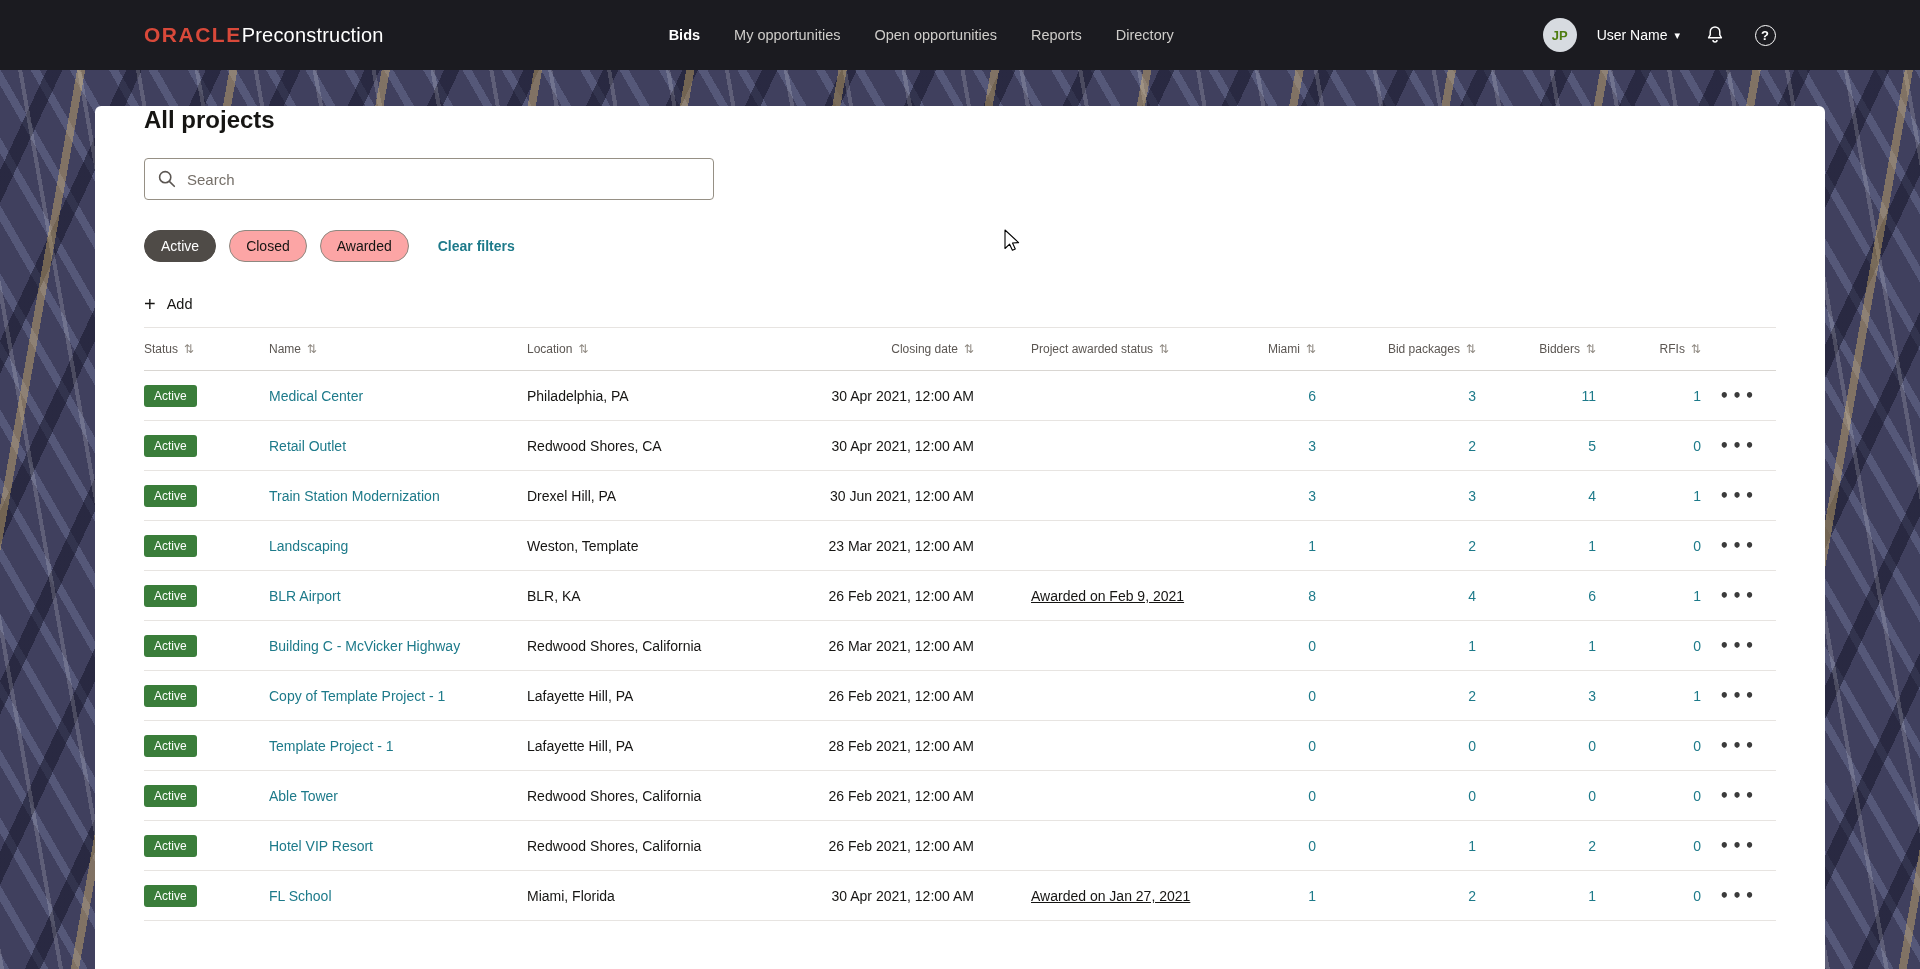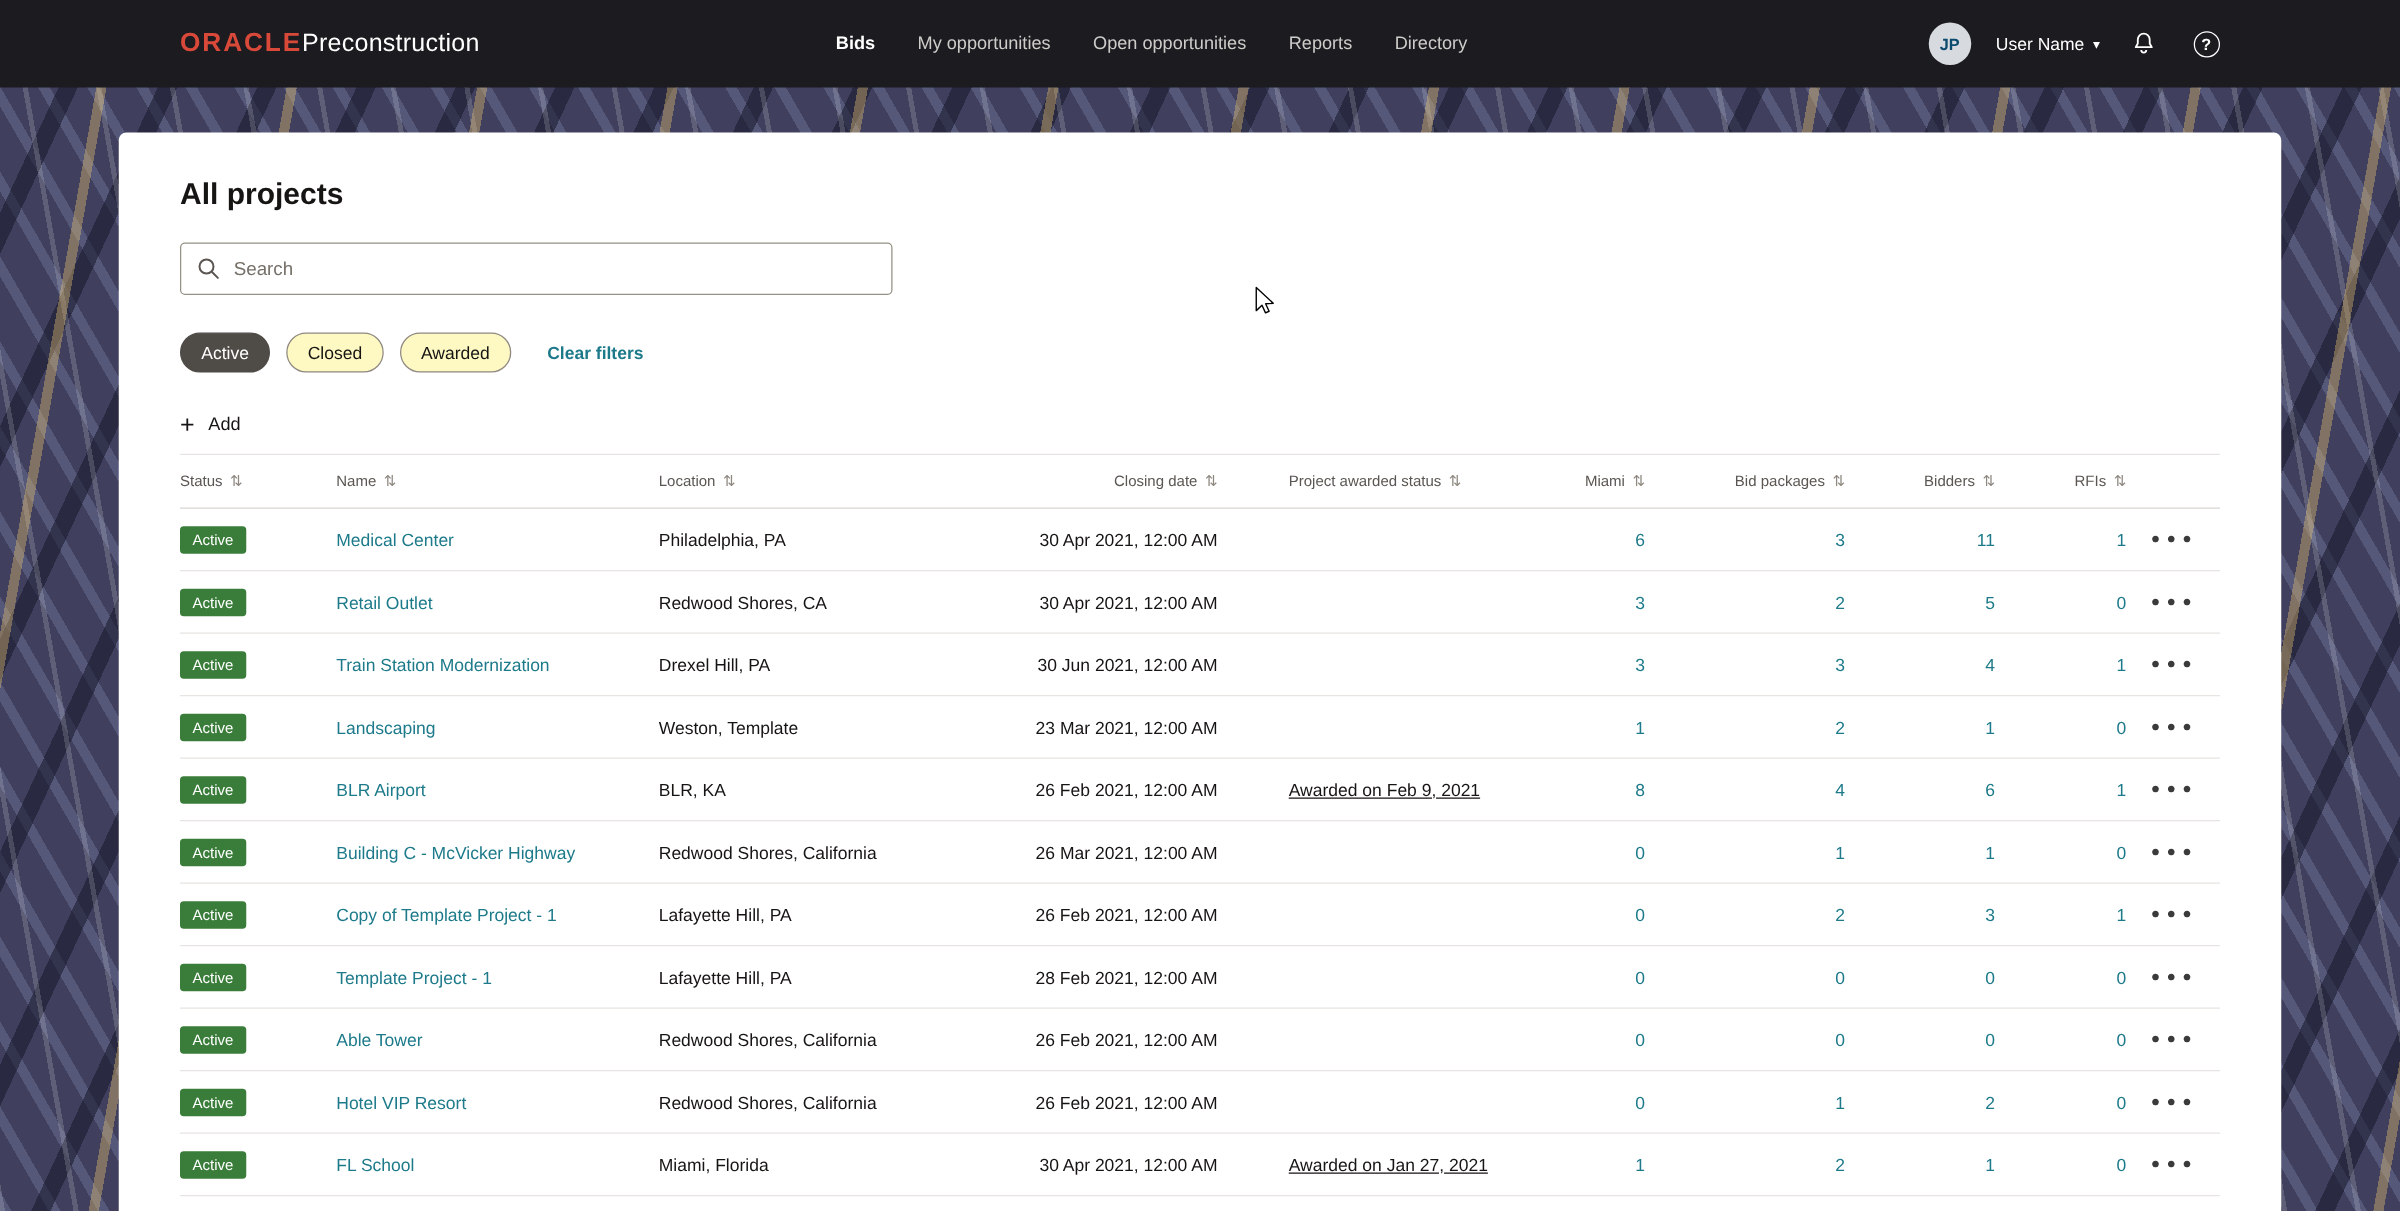--- a/index.html
+++ b/index.html
@@ -24,57 +24,57 @@
   }
   .brand { display: flex; align-items: baseline; gap: 0; white-space: nowrap; }
   .brand .oracle { color: #d9493a; font-weight: bold; font-size: 21px; letter-spacing: 1.5px; }
   .brand .product { color: #ffffff; font-size: 20px; font-weight: 400; letter-spacing: 0.2px; }
   .topnav { display: flex; align-items: center; gap: 34px; margin-left: 285px; }
   .topnav a { text-decoration: none; font-size: 14.5px; color: #cfcdca; cursor: pointer; }
   .topnav a.active { color: #ffffff; font-weight: bold; }
   .topbar-right { margin-left: auto; display: flex; align-items: center; gap: 20px; }
   .avatar {
     width: 34px; height: 34px; border-radius: 50%;
-    background: #d7dbe0; color: #0c4a6e; font-size: 13px; font-weight: bold;
+    background: #d7dbe0; color: #4d7c0f; font-size: 13px; font-weight: bold;
     display: flex; align-items: center; justify-content: center; cursor: pointer;
   }
   .username { display: flex; align-items: center; gap: 7px; color: #ffffff; font-size: 14px; cursor: pointer; }
   .username .caret { font-size: 11px; color: #ffffff; }
   .iconbtn { background: none; border: none; cursor: pointer; display: flex; align-items: center; justify-content: center; width: 30px; height: 30px; }
   .help-circle {
     width: 21px; height: 21px; border: 1.7px solid #ffffff; border-radius: 50%;
     color: #ffffff; font-size: 13px; font-weight: bold;
     display: flex; align-items: center; justify-content: center;
   }
 
   
   .card {
     position: relative; z-index: 2;
     margin: 36px 95px 0 95px;
     background: #ffffff;
     border-radius: 6px 6px 0 0;
     min-height: 900px;
     padding: 0 49px;
   }
-  .page-title { padding-top: 36px; font-size: 24px; font-weight: bold; color: #161513; }
+  .page-title { font-size: 24px; font-weight: bold; color: #161513; }
 
   .searchbox { position: relative; margin-top: 24px; width: 570px; }
   .searchbox input {
     width: 100%; height: 42px; border: 1px solid #969085; border-radius: 4px;
     font-size: 15px; font-family: "Liberation Sans", sans-serif;
     padding: 0 12px 0 42px; color: #161513; background: #fff; outline: none;
   }
   .searchbox input::placeholder { color: #756f68; }
   .searchbox .mag { position: absolute; left: 13px; top: 11px; }
 
   .chips { margin-top: 30px; display: flex; align-items: center; gap: 13px; }
   .chip {
     height: 32px; padding: 0 16px; border-radius: 16px; font-size: 14px;
     display: inline-flex; align-items: center; cursor: pointer;
-    background: #fef9c3; border: 1px solid #8e8880; color: #161513;
+    background: #fca5a5; border: 1px solid #8e8880; color: #161513;
     font-family: "Liberation Sans", sans-serif;
   }
   .chip.selected { background: #4f4b47; border-color: #4f4b47; color: #ffffff; }
   .clear-link {
     margin-left: 16px; color: #1d7a8a; font-size: 14px; text-decoration: none; cursor: pointer; font-weight: bold;
   }
 
   .add-btn {
     margin-top: 32px; display: inline-flex; align-items: center; gap: 11px;
     background: none; border: none; cursor: pointer;

